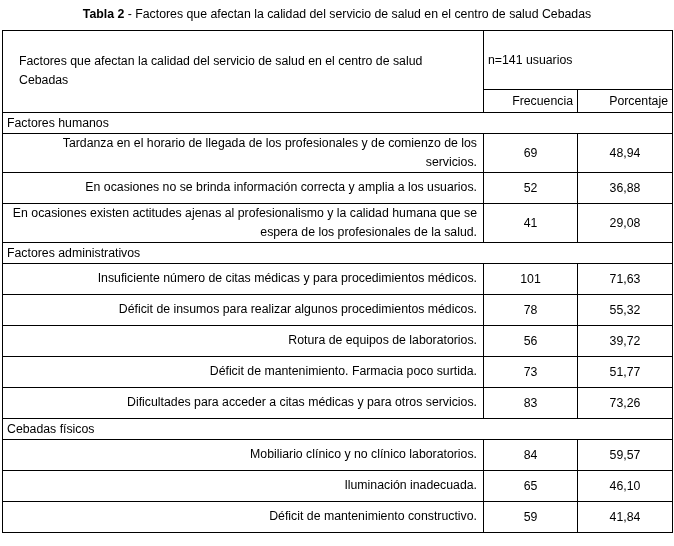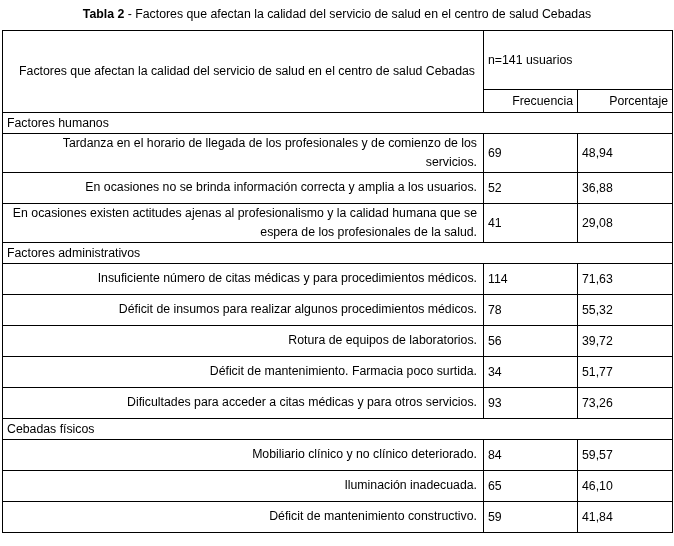--- a/index.html
+++ b/index.html
@@ -38,23 +38,23 @@
     border: 1px solid #000000;
     font-size: 12.3px;
     font-weight: normal;
     vertical-align: middle;
   }
   .col-desc { width: 481px; }
   .col-freq { width: 94px; }
   .col-pct  { width: 95px; }
 
   .hdr-main {
-    text-align: right;
+    text-align: left;
     font-weight: bold;
-    padding: 5px 8px;
+    padding: 5px 16px;
     line-height: 1.55;
   }
   .hdr-n {
     text-align: left;
     font-weight: bold;
     padding: 22px 4px;
   }
   .hdr-sub {
     text-align: right;
     font-weight: bold;
@@ -64,21 +64,21 @@
     text-align: left;
     font-weight: bold;
     padding: 3px 4px;
   }
   .desc {
     text-align: right;
     padding: 0 6px;
     line-height: 1.55;
   }
   .num {
-    text-align: left;
+    text-align: center;
     padding: 8px 4px;
   }
 </style>
 </head>
 <body>
 
 <div class="page">
 
   <div class="caption">
     <span class="lbl">Tabla 2</span>
@@ -118,49 +118,49 @@
         <td class="desc">En ocasiones existen actitudes ajenas al profesionalismo y la calidad humana que se espera de los profesionales de la salud.</td>
         <td class="num">41</td>
         <td class="num">29,08</td>
       </tr>
 
       <tr>
         <td class="section" colspan="3">Factores administrativos</td>
       </tr>
       <tr>
         <td class="desc">Insuficiente número de citas médicas y para procedimientos médicos.</td>
-        <td class="num">114</td>
+        <td class="num">101</td>
         <td class="num">71,63</td>
       </tr>
       <tr>
         <td class="desc">Déficit de insumos para realizar algunos procedimientos médicos.</td>
         <td class="num">78</td>
         <td class="num">55,32</td>
       </tr>
       <tr>
         <td class="desc">Rotura de equipos de laboratorios.</td>
         <td class="num">56</td>
         <td class="num">39,72</td>
       </tr>
       <tr>
         <td class="desc">Déficit de mantenimiento. Farmacia poco surtida.</td>
-        <td class="num">34</td>
+        <td class="num">73</td>
         <td class="num">51,77</td>
       </tr>
       <tr>
         <td class="desc">Dificultades para acceder a citas médicas y para otros servicios.</td>
-        <td class="num">93</td>
+        <td class="num">83</td>
         <td class="num">73,26</td>
       </tr>
 
       <tr>
         <td class="section" colspan="3">Cebadas físicos</td>
       </tr>
       <tr>
-        <td class="desc">Mobiliario clínico y no clínico deteriorado.</td>
+        <td class="desc">Mobiliario clínico y no clínico laboratorios.</td>
         <td class="num">84</td>
         <td class="num">59,57</td>
       </tr>
       <tr>
         <td class="desc">Iluminación inadecuada.</td>
         <td class="num">65</td>
         <td class="num">46,10</td>
       </tr>
       <tr>
         <td class="desc">Déficit de mantenimiento constructivo.</td>

